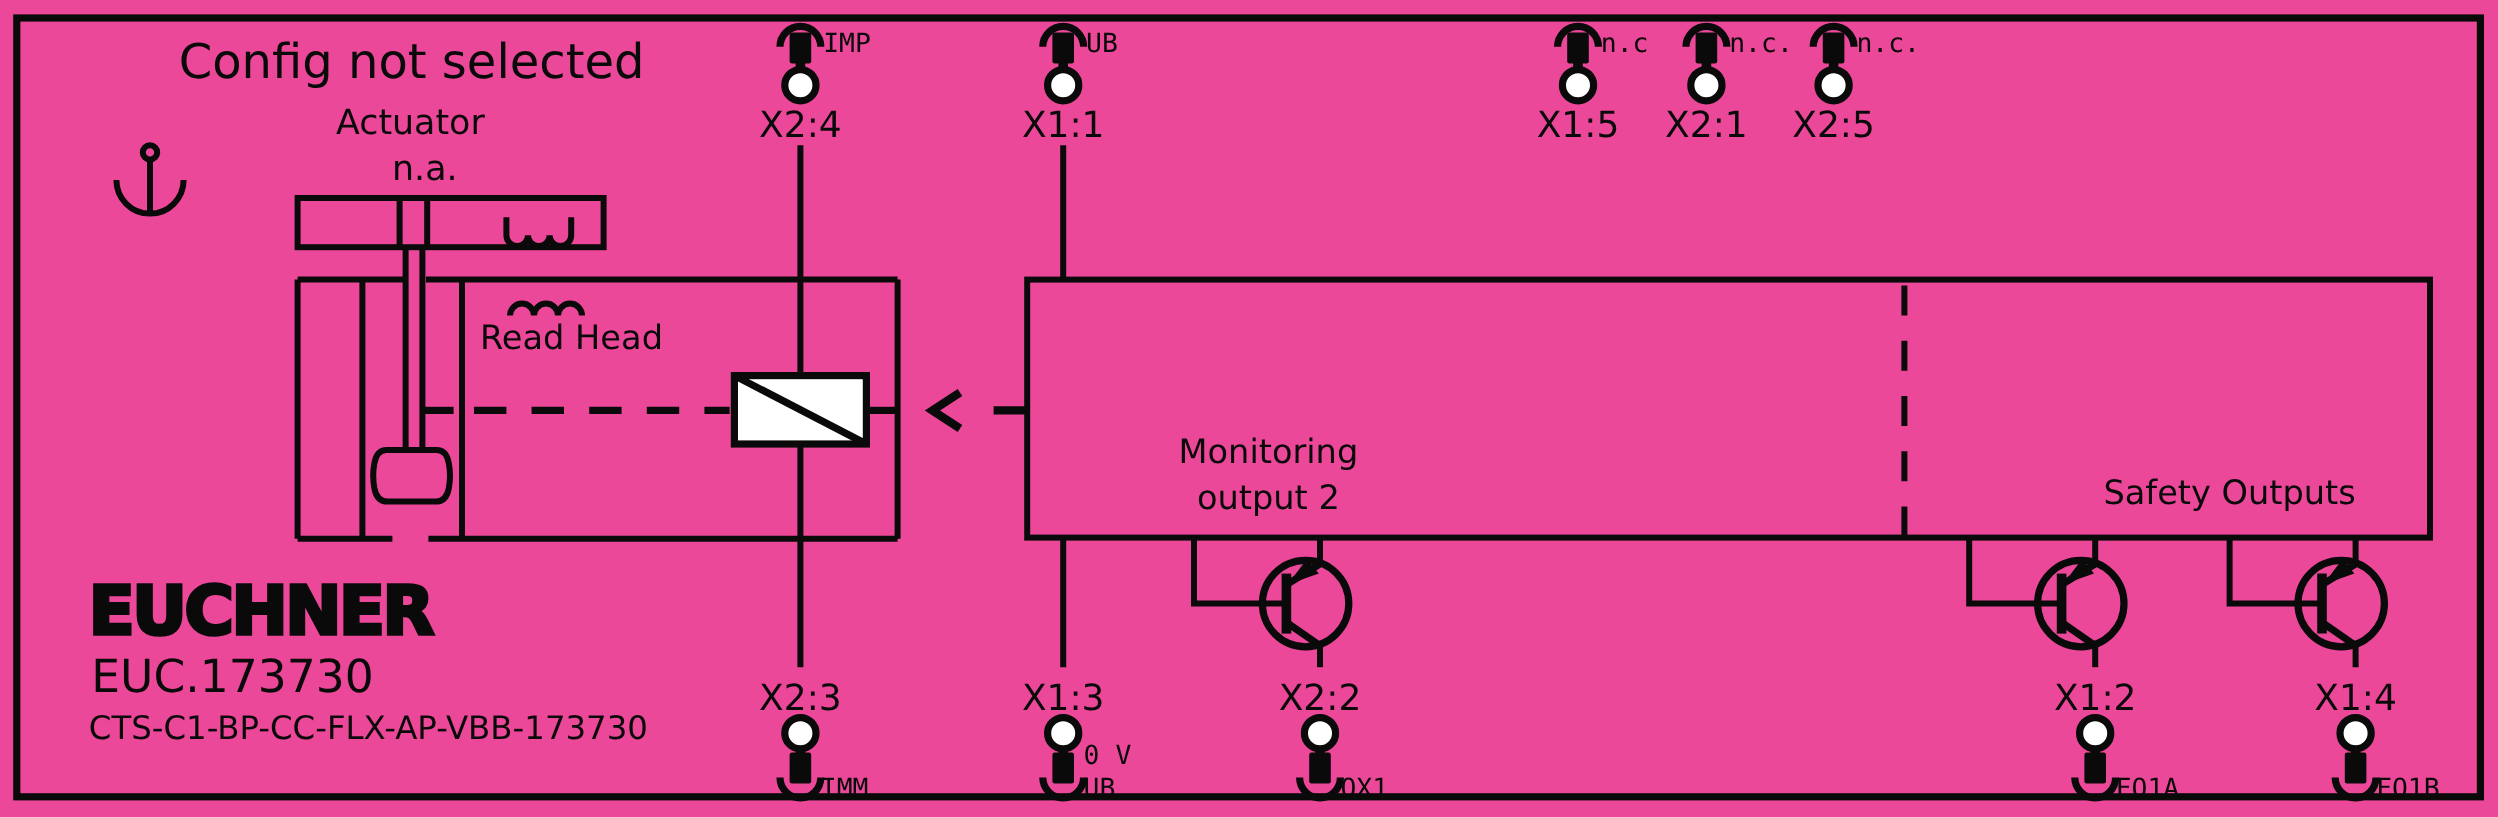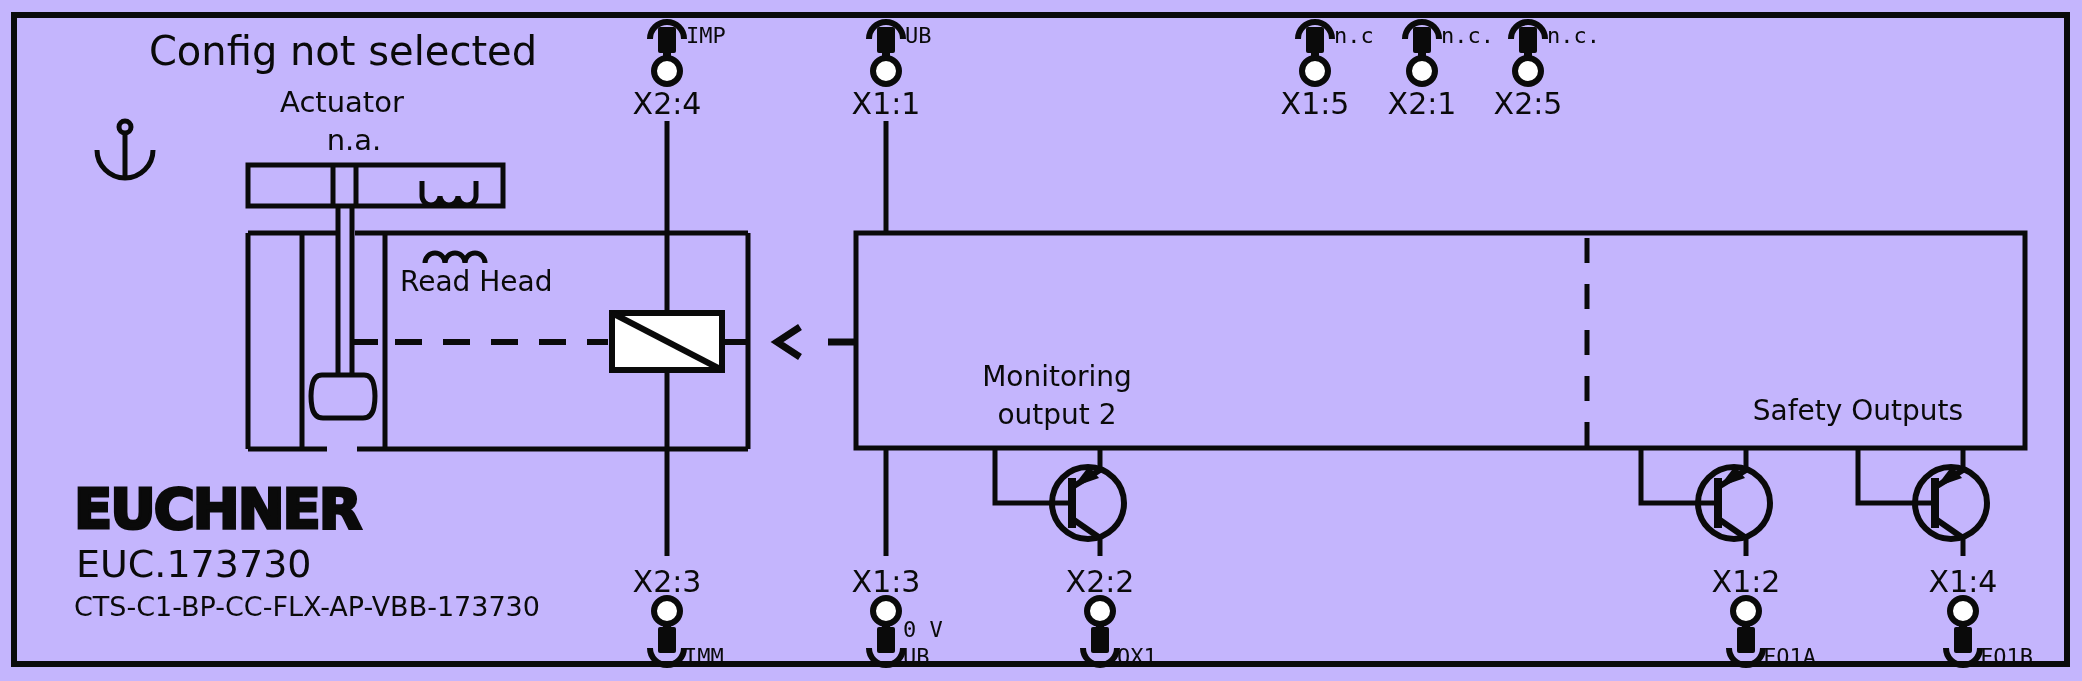--- a/index.html
+++ b/index.html
@@ -1,16 +1,16 @@
 <!DOCTYPE html>
 <html><head>
 <meta charset="utf-8">
 <style>
   html,body{margin:0;padding:0;background:#ffffff;}
-  .stage{position:relative;width:2082px;height:681px;background:#c4b5fd;overflow:hidden;}
+  .stage{position:relative;width:2082px;height:681px;background:#ec4899;overflow:hidden;}
   svg{display:block;}
   text{font-family:"DejaVu Sans","Liberation Sans",sans-serif;fill:#0a0a0a;}
   .mono{font-family:"DejaVu Sans Mono","Liberation Mono",monospace;}
   .logo{font-weight:bold;letter-spacing:-2px;}
   .ctr{text-anchor:middle;}
   line,path,rect.box,circle{stroke:#0a0a0a;}
 </style>
 </head>
 <body>
 

